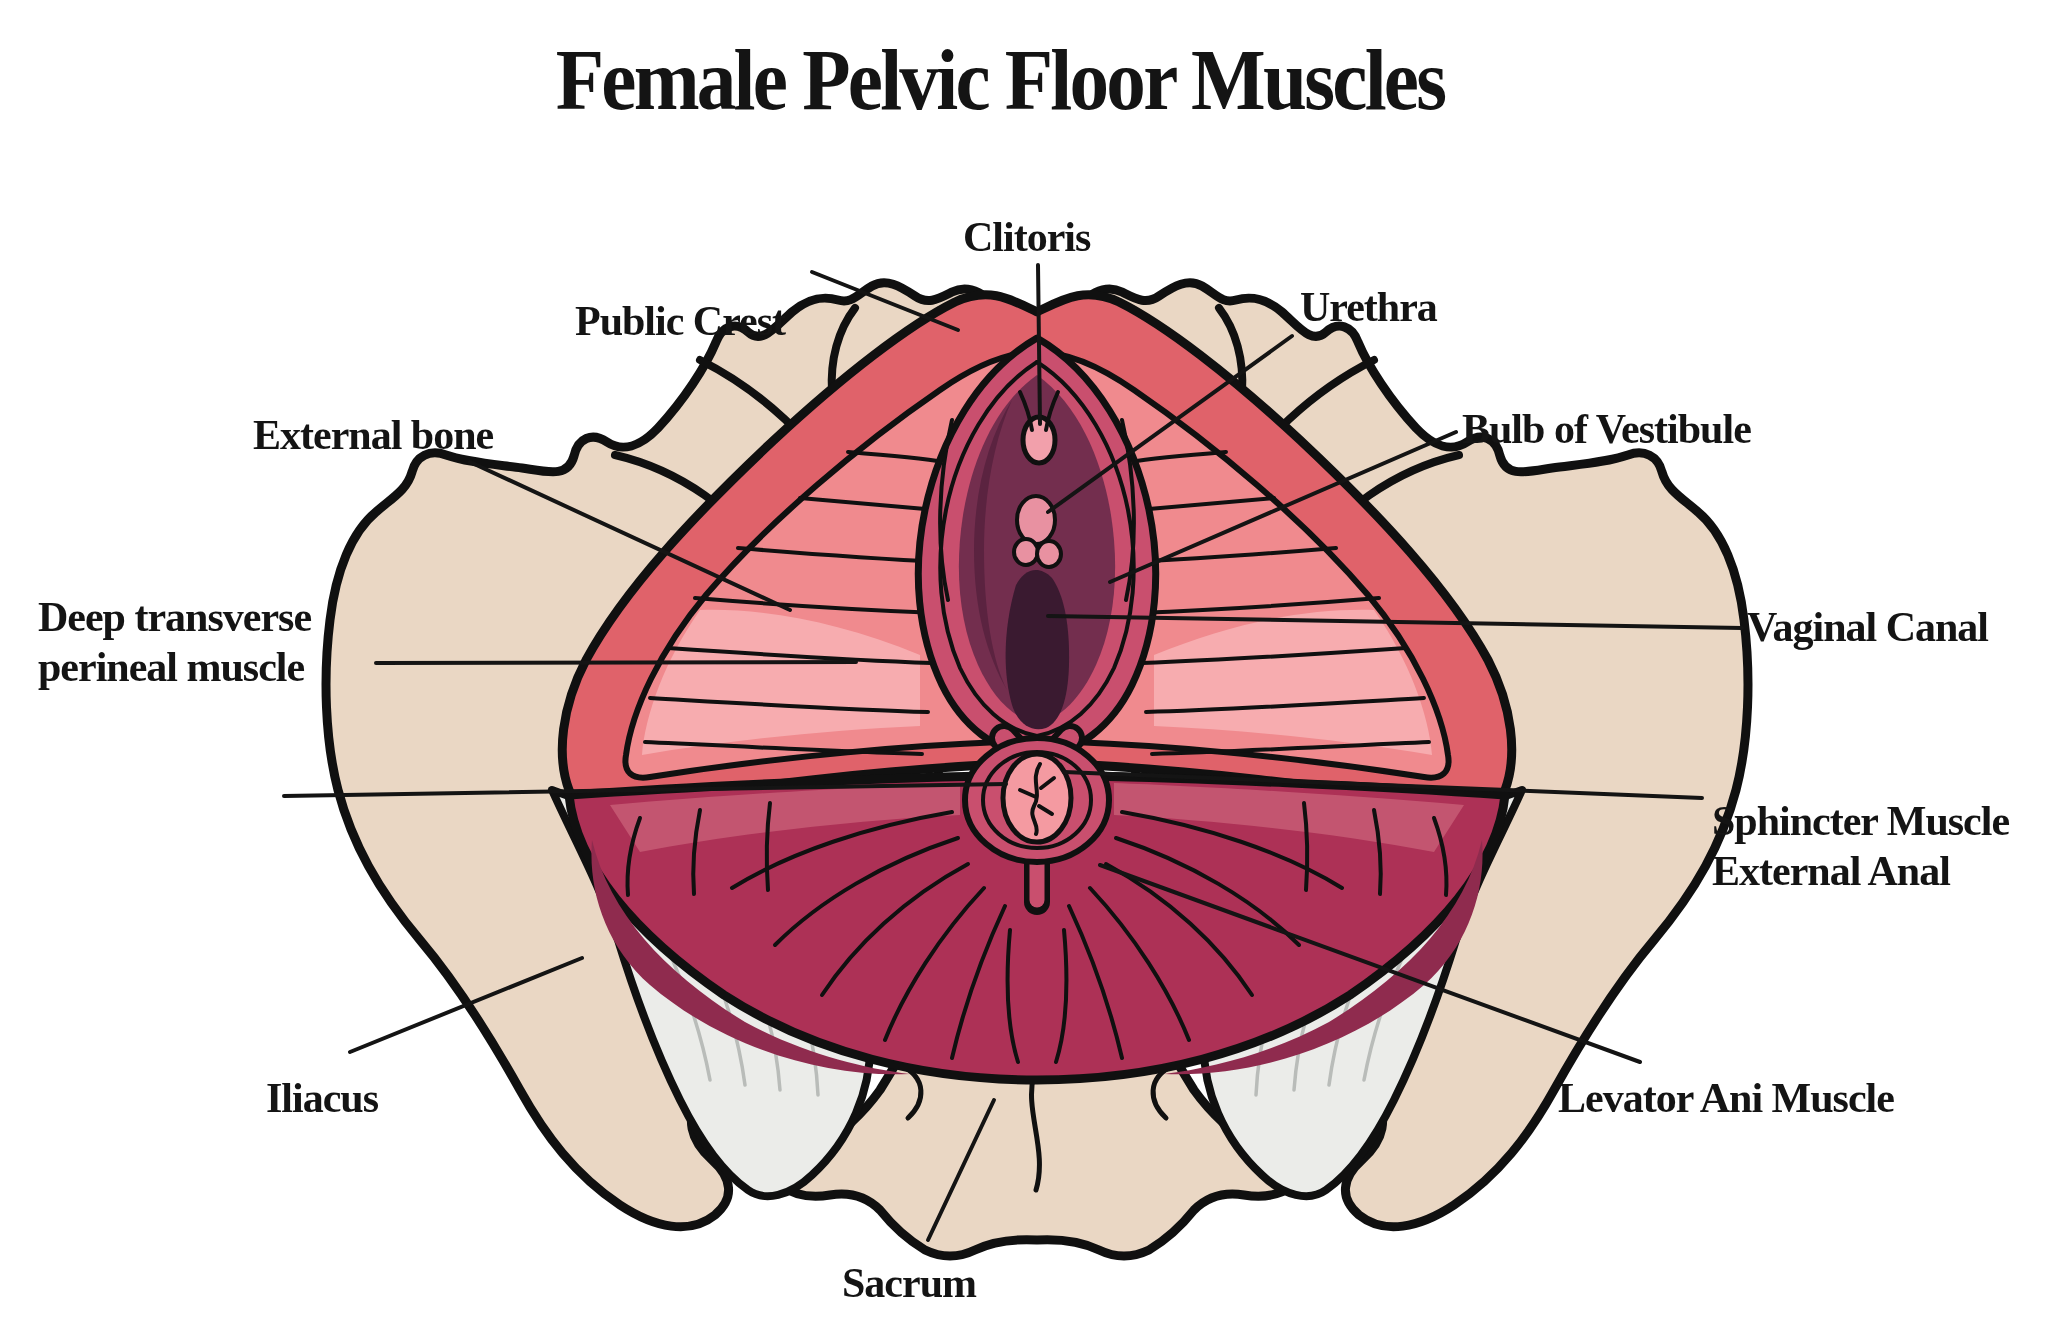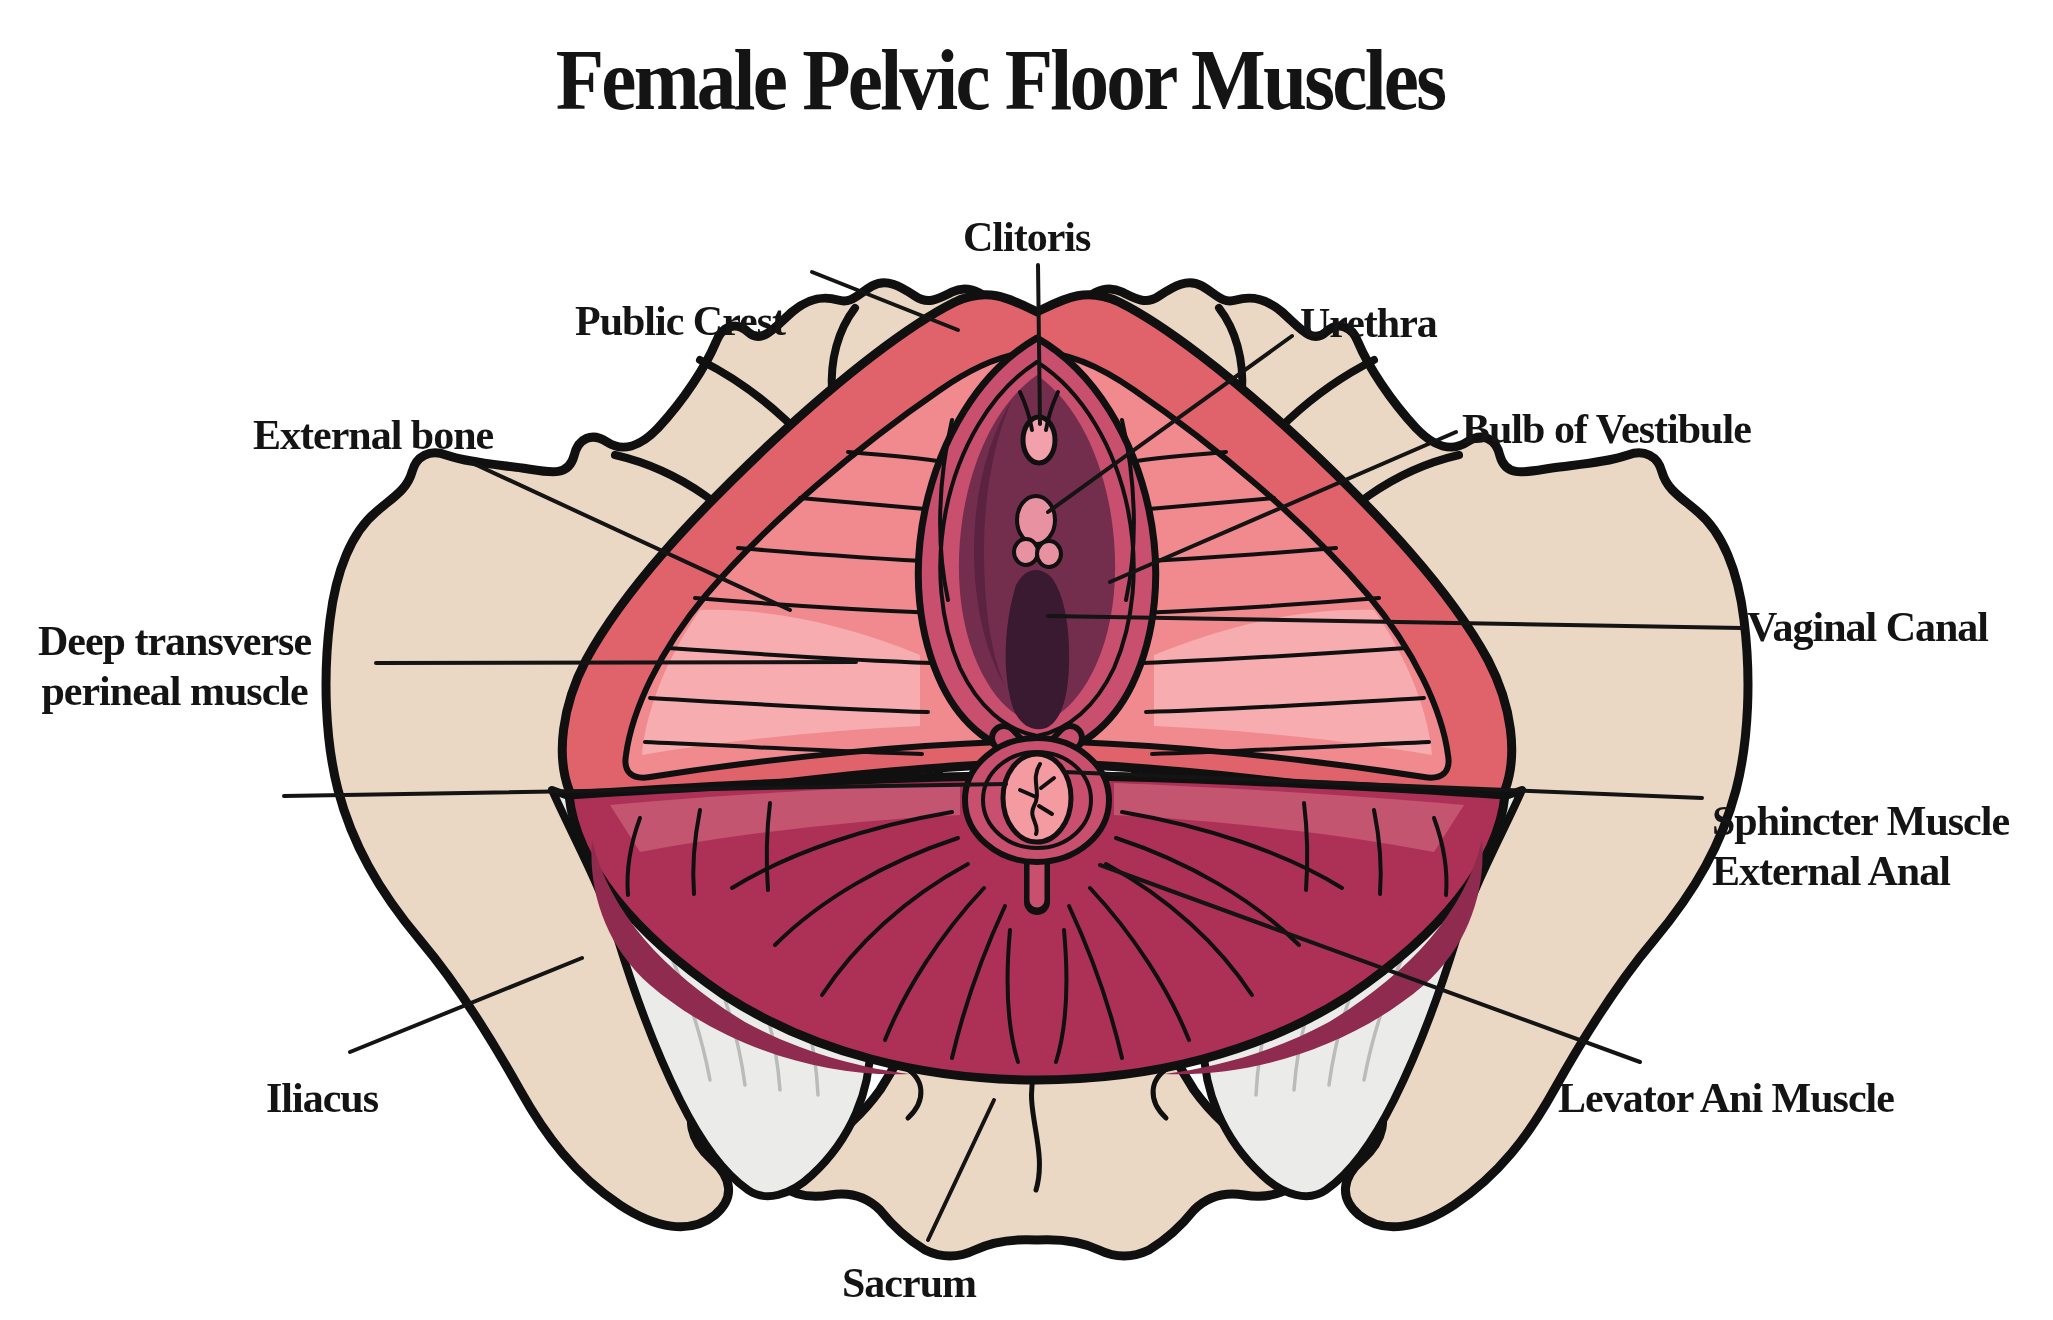--- a/index.html
+++ b/index.html
@@ -279,24 +279,24 @@
       <line class="leader" x1="1100" y1="865" x2="1640" y2="1062"></line>
       <line class="leader" x1="350" y1="1052" x2="582" y2="958"></line>
       <line class="leader" x1="994" y1="1100" x2="928" y2="1240"></line>
     </g>
   </svg>
 
   <div class="title">Female Pelvic Floor Muscles</div>
 
   <div class="lbl" style="left:963px;top:212px;">Clitoris</div>
   <div class="lbl" style="left:575px;top:296px;">Public Crest</div>
-  <div class="lbl" style="left:1300px;top:298px;text-align:center;">Urethra</div>
+  <div class="lbl" style="left:1300px;top:282px;text-align:center;">Urethra</div>
   <div class="lbl" style="left:253px;top:410px;">External bone</div>
   <div class="lbl" style="left:1462px;top:404px;">Bulb of Vestibule</div>
-  <div class="lbl" style="left:38px;top:616px;text-align:center;">
+  <div class="lbl" style="left:38px;top:592px;">
     <div>Deep transverse</div>
     <div>perineal muscle</div>
   </div>
   <div class="lbl" style="left:1747px;top:602px;">Vaginal Canal</div>
   <div class="lbl" style="left:1712px;top:776px;margin-top:20px;">
     <div>Sphincter Muscle</div>
     <div>External Anal</div>
   </div>
   <div class="lbl" style="left:266px;top:1073px;">Iliacus</div>
   <div class="lbl" style="left:1558px;top:1073px;">Levator Ani Muscle</div>

